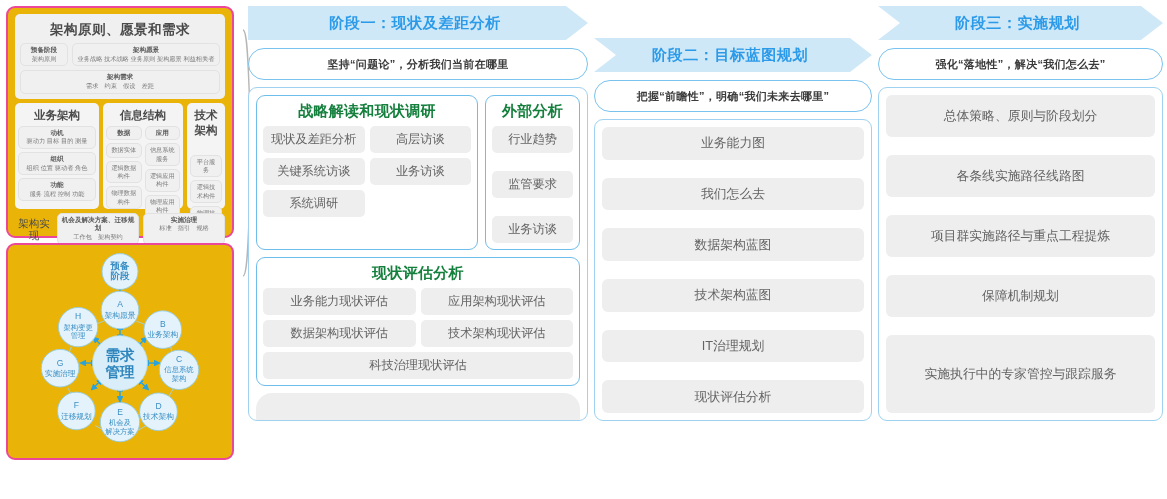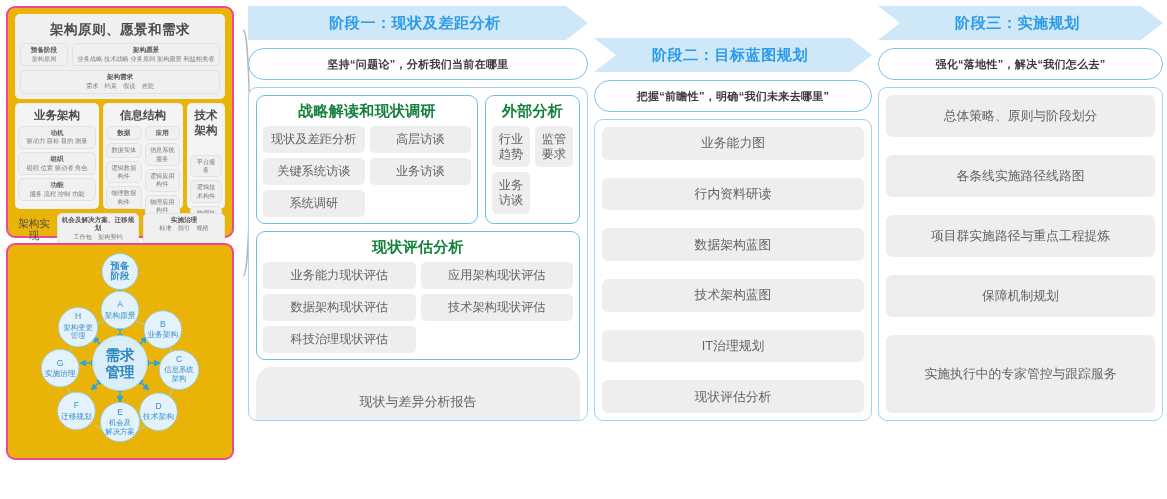--- a/index.html
+++ b/index.html
@@ -127,21 +127,21 @@
     text-align: center; font-size: 15px; font-weight: bold;
     color: #15803d; padding: 1px 0 5px; letter-spacing: .3px;
   }
   .chip {
     background: #eeeeee; border-radius: 5px;
     display: flex; align-items: center; justify-content: center;
     font-size: 12.2px; color: #636363; text-align: center;
     padding: 6px 2px; line-height: 1.2;
   }
   .chips-2 { display: grid; grid-template-columns: 1fr 1fr; gap: 5px; }
-  .chips-1 { display: grid; grid-template-columns: 1fr 1fr; gap: 5px; }
+  .chips-1 { display: grid; grid-template-columns: 1fr; gap: 18px; }
   .chips-1 .chip, .chips-2 .chip { min-height: 27px; }
 
   .top-split { display: flex; gap: 7px; }
   .top-split .grp:first-child { flex: 1 1 auto; }
   .top-split .grp:last-child { flex: 0 0 95px; }
 
   .report-box {
     flex: 1; background: #eeeeee; border-radius: 16px;
     display: flex; align-items: center; justify-content: center;
     font-size: 13px; color: #636363;
@@ -396,21 +396,21 @@
       <div class="band-wrap">
         <div class="band arrow-both">
           <span class="band-txt">阶段二：目标蓝图规划</span>
         </div>
       </div>
       <div class="sub-head">把握“前瞻性”，明确“我们未来去哪里”</div>
 
       <div class="body-card">
         <div class="stack-chips">
           <div class="big-chip">业务能力图</div>
-          <div class="big-chip">行内资料研读</div>
+          <div class="big-chip">我们怎么去</div>
           <div class="big-chip">数据架构蓝图</div>
           <div class="big-chip">技术架构蓝图</div>
           <div class="big-chip">IT治理规划</div>
           <div class="big-chip">现状评估分析</div>
         </div>
       </div>
     </div>
 
     <div class="phase phase-3">
       <div class="band-wrap">

